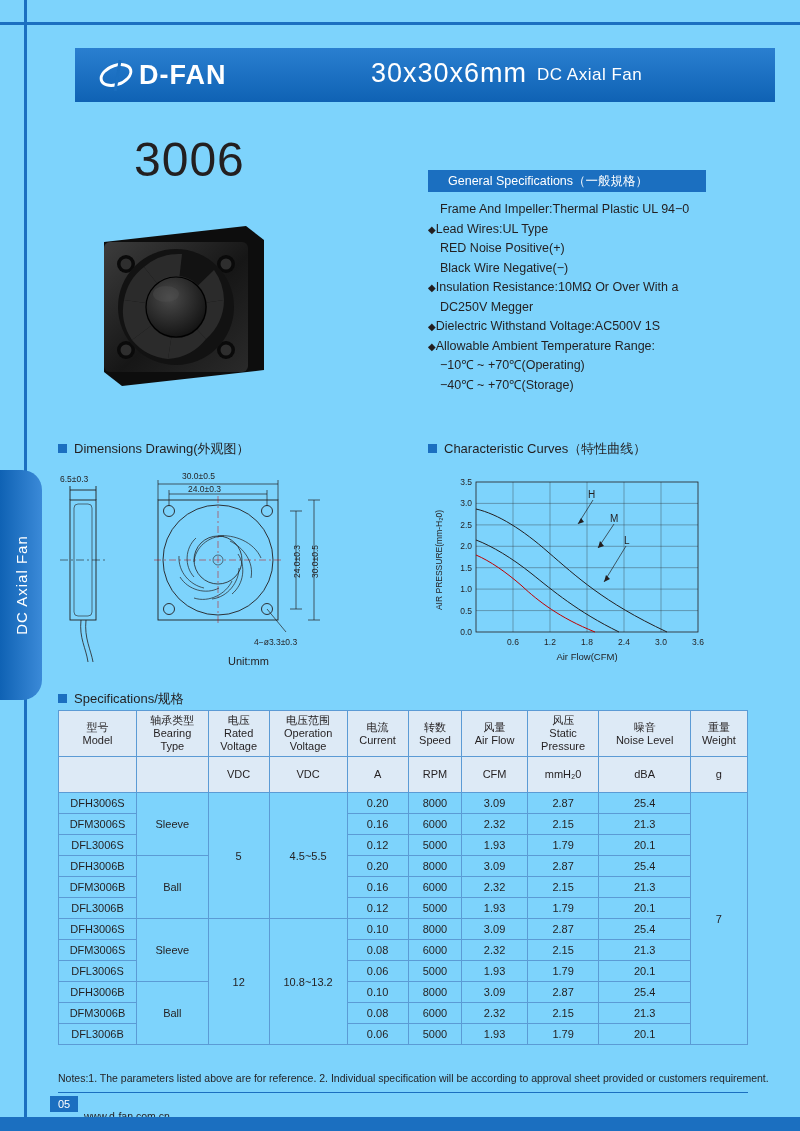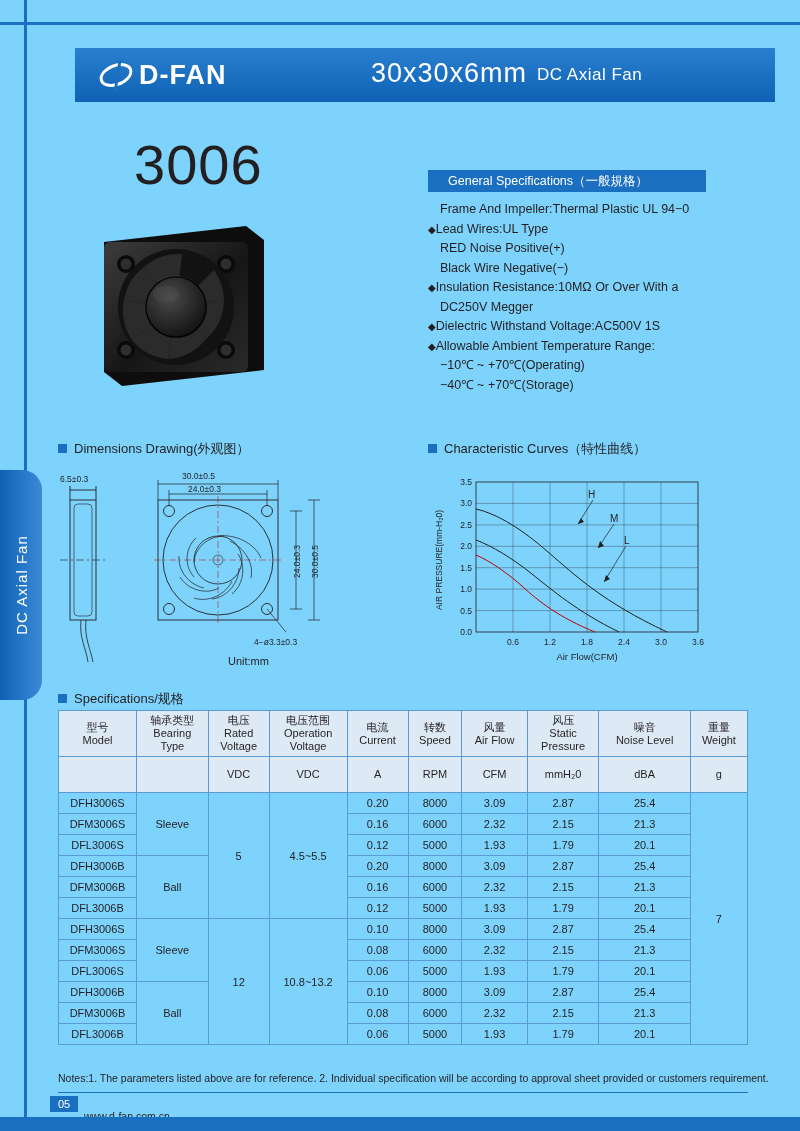--- a/index.html
+++ b/index.html
@@ -82,21 +82,21 @@
     position:absolute; left:24px; top:0; width:3px; height:1131px;
     background: #1b6fc0;
   }
   .top-rail {
     position:absolute; left:0; top:22px; width:800px; height:3px;
     background:#1b6fc0;
   }
   
   .model-no {
     position:absolute; left:134px; top:132px;
-    font-size:56px; color:#231f20; letter-spacing:1px;
+    font-size:48px; color:#231f20; letter-spacing:1px;
   }
   
   .fan-photo { position:absolute; left:96px; top:218px; width:176px; height:176px; }
   
   .gs-bar {
     position:absolute; left:428px; top:170px;
     width:278px; height:22px;
     background:#1b6fc0;
     color:#fff; font-size:12.5px;
     padding-left:20px; line-height:22px;

